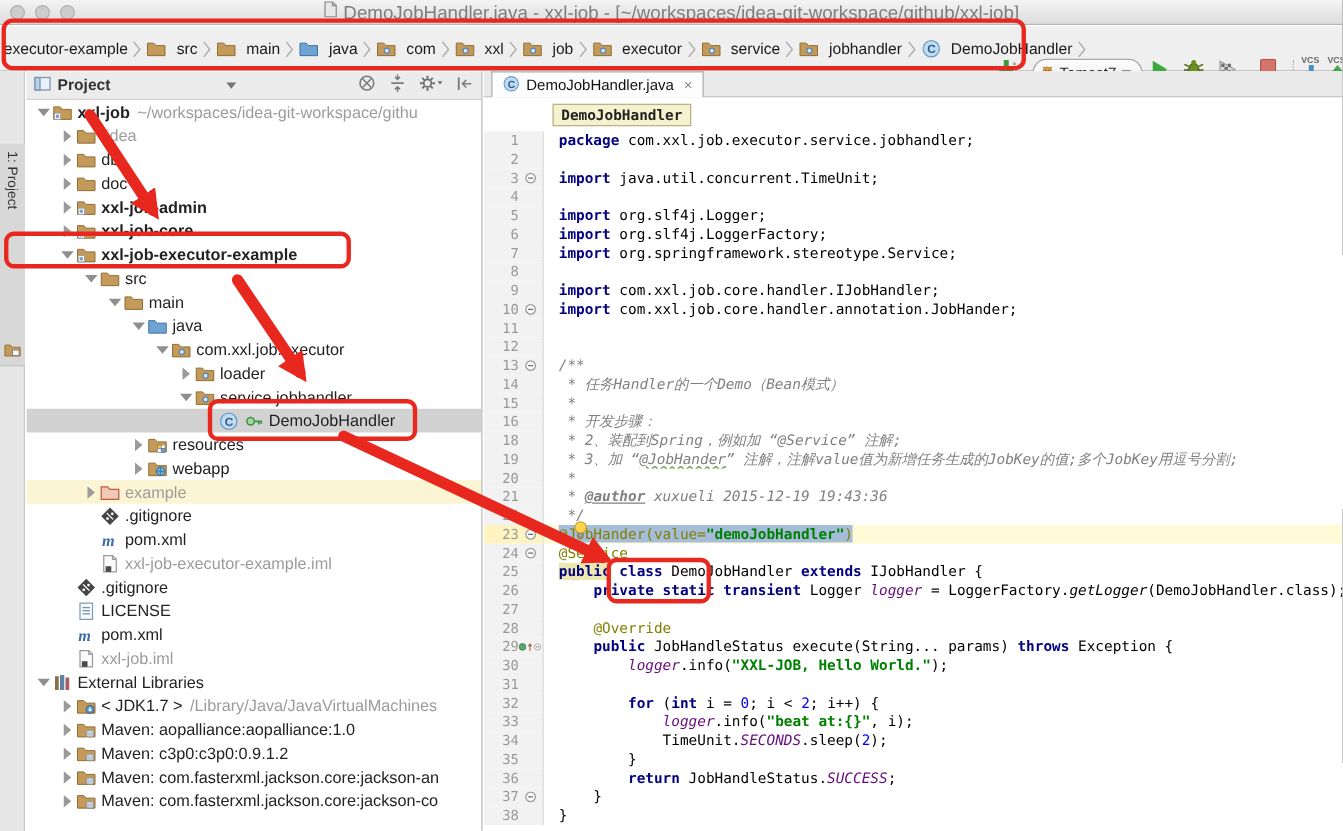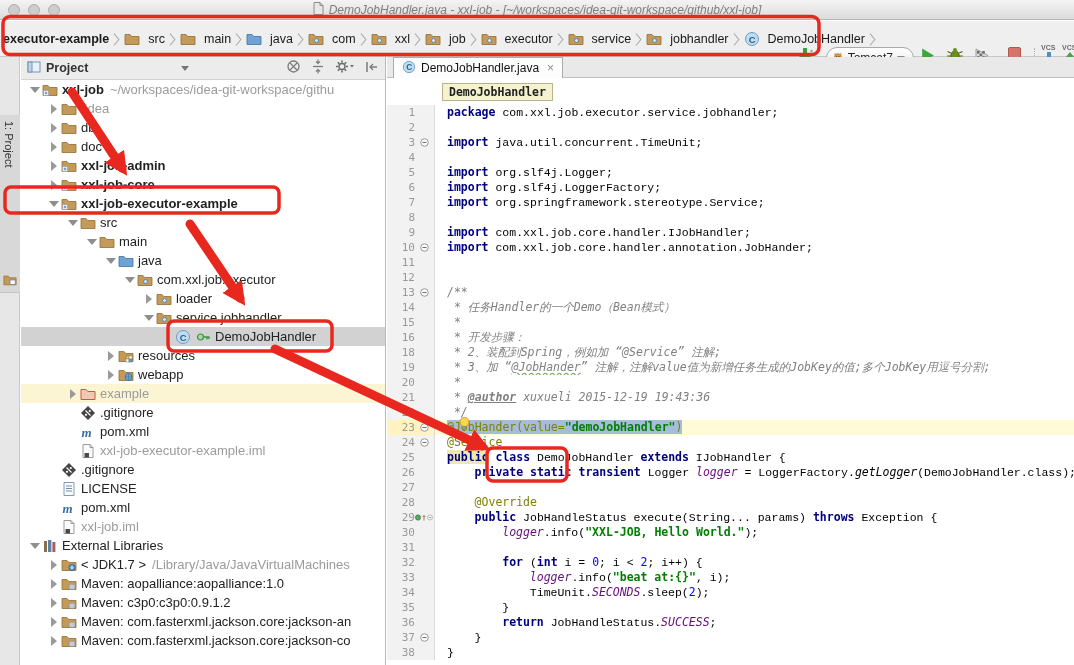--- a/index.html
+++ b/index.html
@@ -6,28 +6,28 @@
   *{box-sizing:border-box;}
   .window{position:relative;width:1074px;height:665px;background:#fff;overflow:hidden;
     font-family:"Liberation Sans",sans-serif;color:#222;}
   
   .titlebar{position:absolute;left:0;top:0;width:1074px;height:20px;
     background:linear-gradient(#F4F4F4,#DCDCDC);border-bottom:1px solid #B5B5B5;}
   .tl{position:absolute;top:4px;width:12px;height:12px;border-radius:50%;
     background:#CDCDCD;border:1px solid #AFAFAF;}
   .title-wrap{position:absolute;left:0;right:0;top:0;height:20px;display:flex;
     align-items:center;justify-content:center;gap:5px;}
-  .title-text{font-size:12px;color:#7E7E7E;white-space:nowrap;font-style:italic;}
+  .title-text{font-size:15px;color:#7E7E7E;white-space:nowrap;}
   
   .navbar{position:absolute;left:0;top:21px;width:1074px;height:36px;background:#EFEFEF;
     border-bottom:1px solid #C6C6C6;}
   .crumbs{position:absolute;left:2px;top:0;height:36px;display:flex;align-items:center;
     overflow:hidden;white-space:nowrap;}
   .crumb{display:flex;align-items:center;gap:4px;font-size:12.5px;color:#1a1a1a;padding:0 1px;}
-  .crumb.b{font-weight:bold;align-items:flex-end;}
+  .crumb.b{font-weight:normal;align-items:flex-end;}
   .crumb .ic{display:inline-flex;width:16px;height:16px;}
   .csep{display:inline-flex;margin:0 3px;}
   .tbtn{position:absolute;top:26px;display:inline-flex;align-items:center;justify-content:center;}
   .combo{position:absolute;left:826px;top:26px;width:88px;height:22px;background:linear-gradient(#FEFEFE,#E9E9E9);
     border:1px solid #A9A9A9;border-radius:11px;display:flex;align-items:center;gap:4px;padding:0 8px 0 6px;
     font-size:12px;color:#222;}
   .combo .caret{width:0;height:0;border-left:4px solid transparent;border-right:4px solid transparent;
     border-top:5px solid #8A8A8A;margin-left:auto;}
   .toolsep{position:absolute;left:1034px;top:27px;height:20px;border-left:1px dotted #ADADAD;}
   
@@ -73,21 +73,21 @@
   .khl{color:#000080;font-weight:bold;background:#EDE8B0;}
   .s{color:#008000;font-weight:bold;}
   .nu{color:#0000FF;}
   .an{color:#808000;}
   .cm{color:#808080;font-style:italic;}
   .cmsq{color:#808080;font-style:italic;text-decoration:underline wavy #6AA84F;}
   .doc{color:#808080;font-style:italic;font-weight:bold;text-decoration:underline;}
   .fld{color:#660E7A;font-style:italic;}
   .sfld{color:#660E7A;font-style:italic;font-weight:normal;}
   .mth{color:#000;font-style:italic;}
-  .pl{color:#000;font-family:Liberation Mono, monospace;}
+  .pl{color:#000;}
   .bulb{position:absolute;left:70px;top:338px;z-index:6;}
   
   .overlay{position:absolute;left:0;top:0;width:1074px;height:665px;pointer-events:none;z-index:50;}
 </style>
 </head>
 <body>
 
 <div class="window">
 
   <div class="titlebar">

